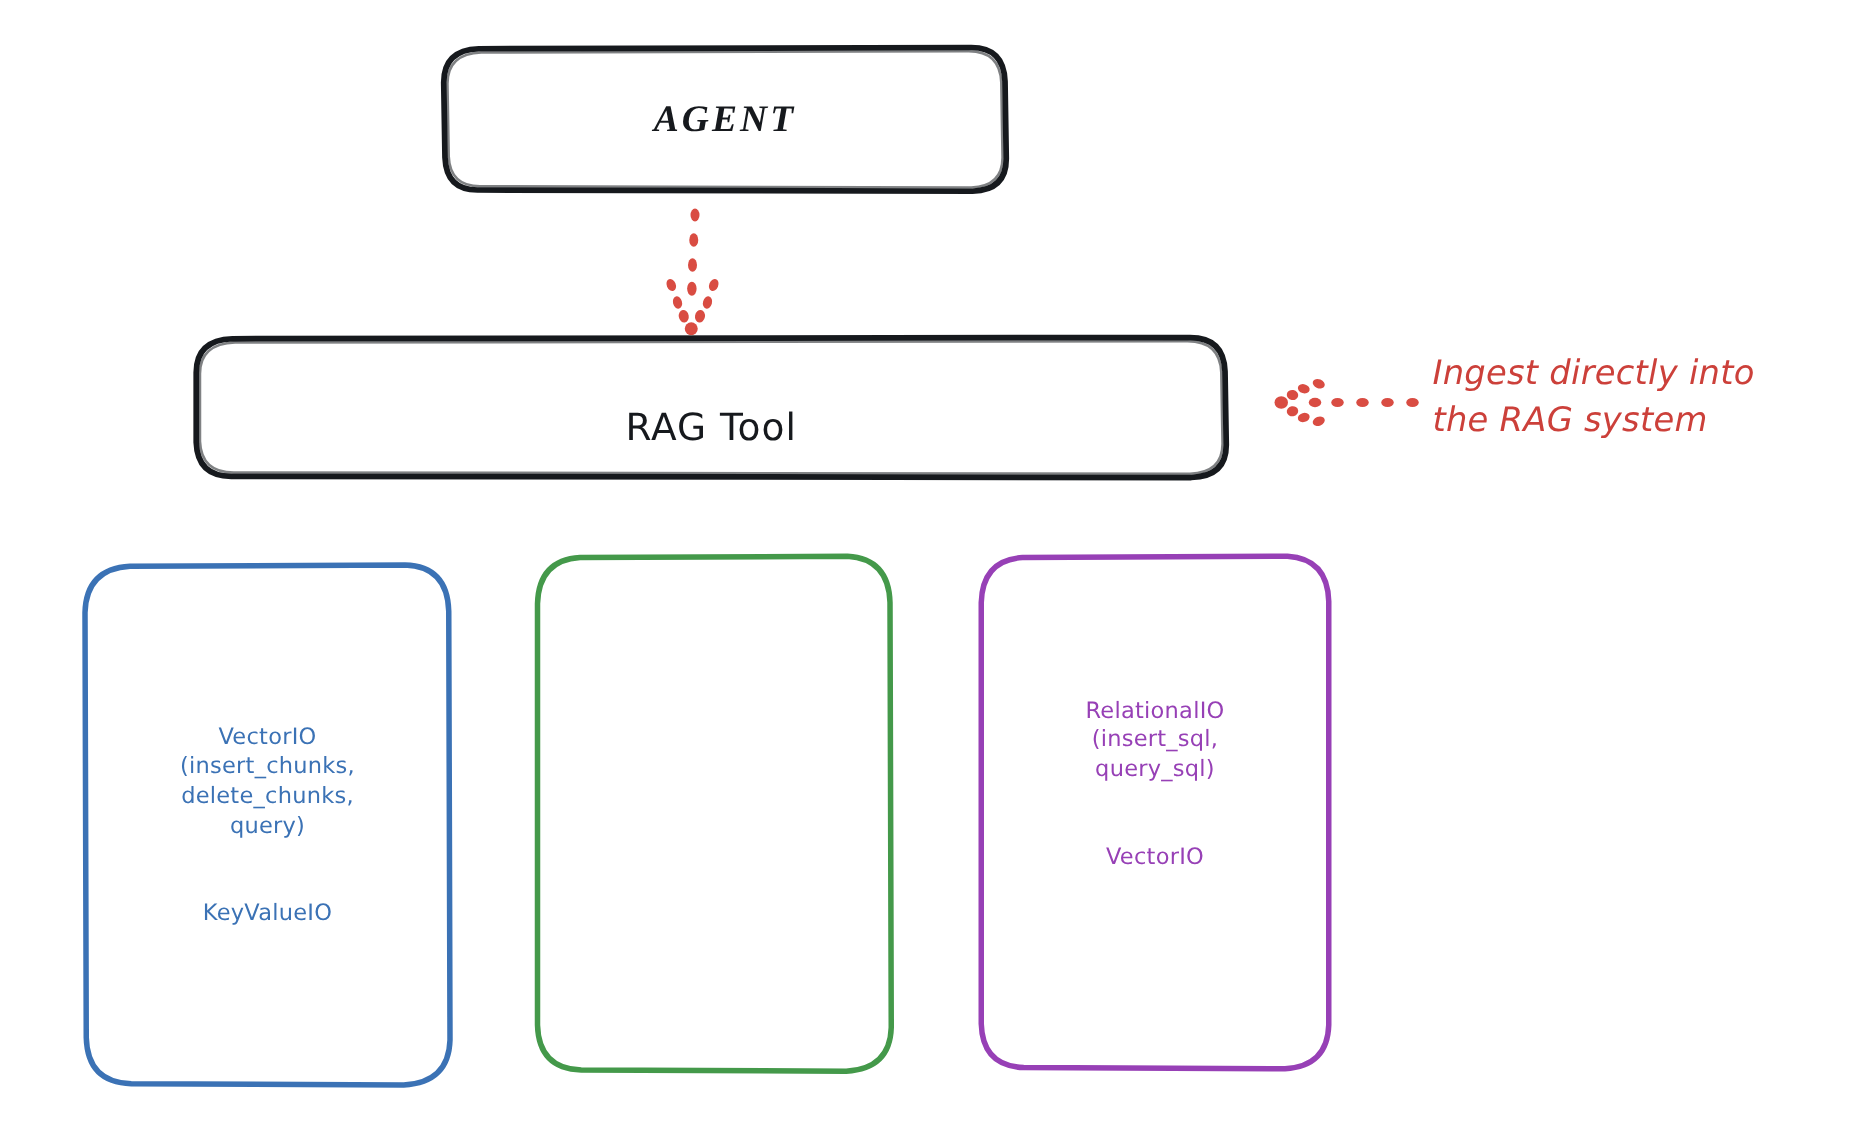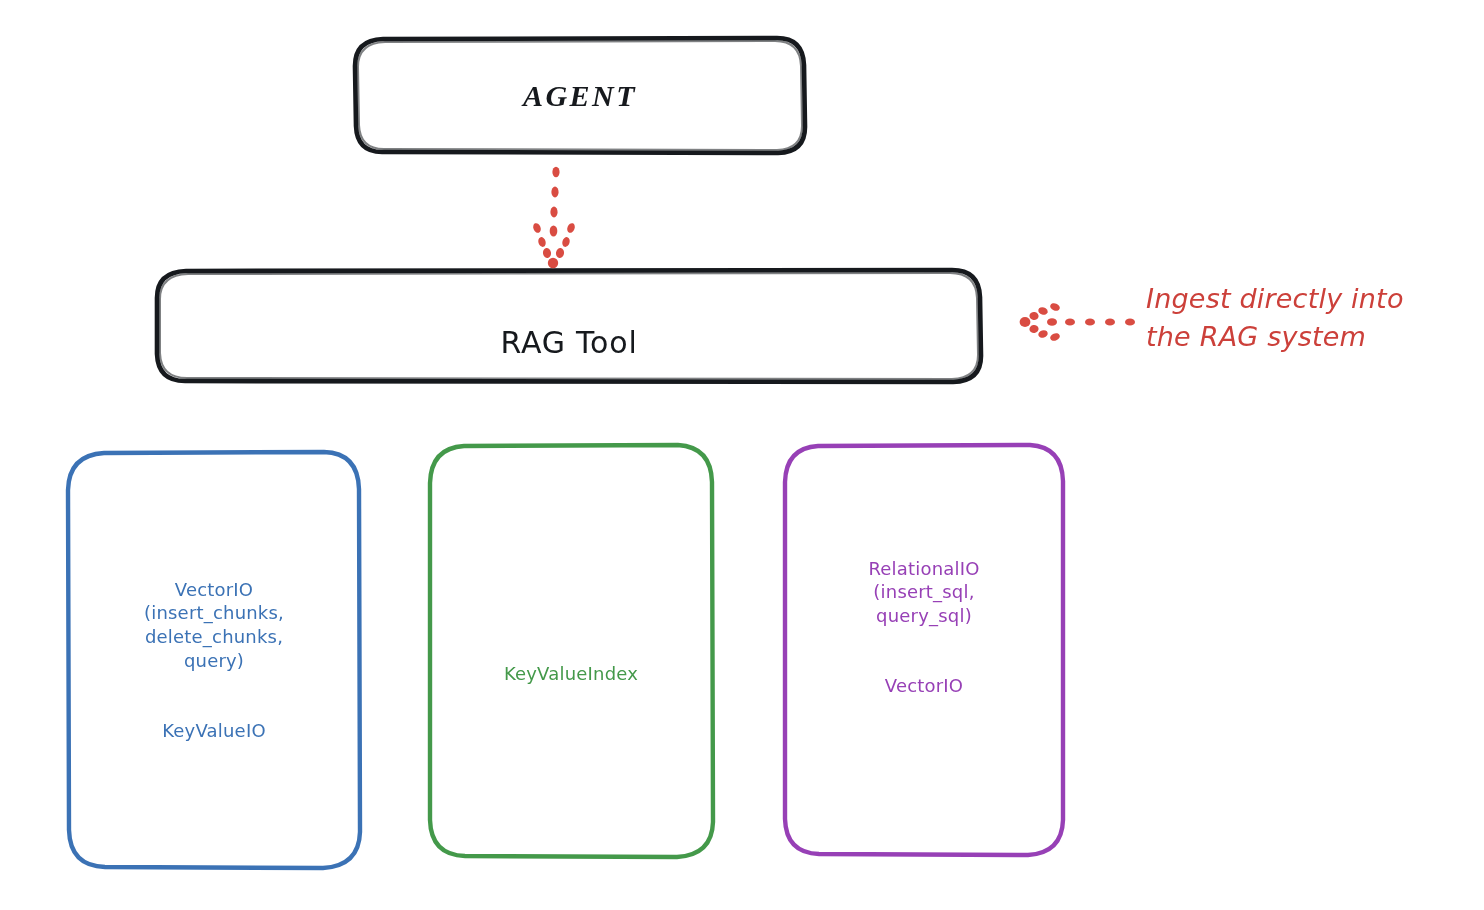--- a/index.html
+++ b/index.html
@@ -178,21 +178,20 @@
 
   <div class="node-label provider-label vector-box-label">
     <span class="api-sig">VectorIO
 (insert_chunks,
 delete_chunks,
 query)</span>
     <span class="index-name">KeyValueIO</span>
   </div>
 
   <div class="node-label provider-label kv-box-label">
-    <span class="index-name">KeyValueIndex</span>
   </div>
 
   <div class="node-label provider-label rel-box-label">
     <span class="api-sig">RelationalIO
 (insert_sql,
 query_sql)</span>
     <span class="index-name">VectorIO</span>
   </div>
 
   <div class="annotation-text">Ingest directly into

